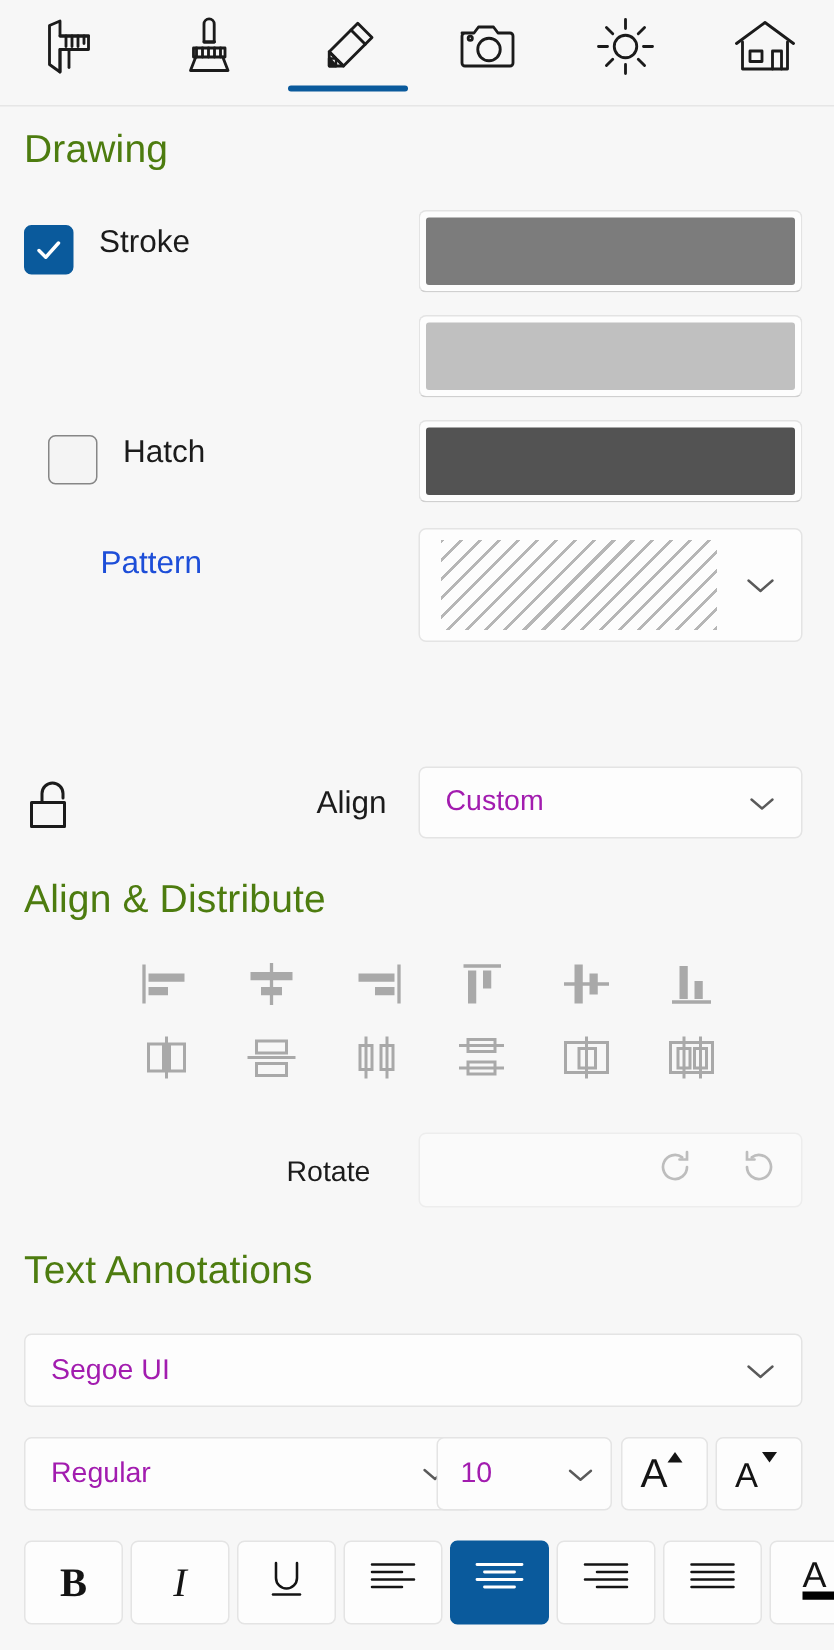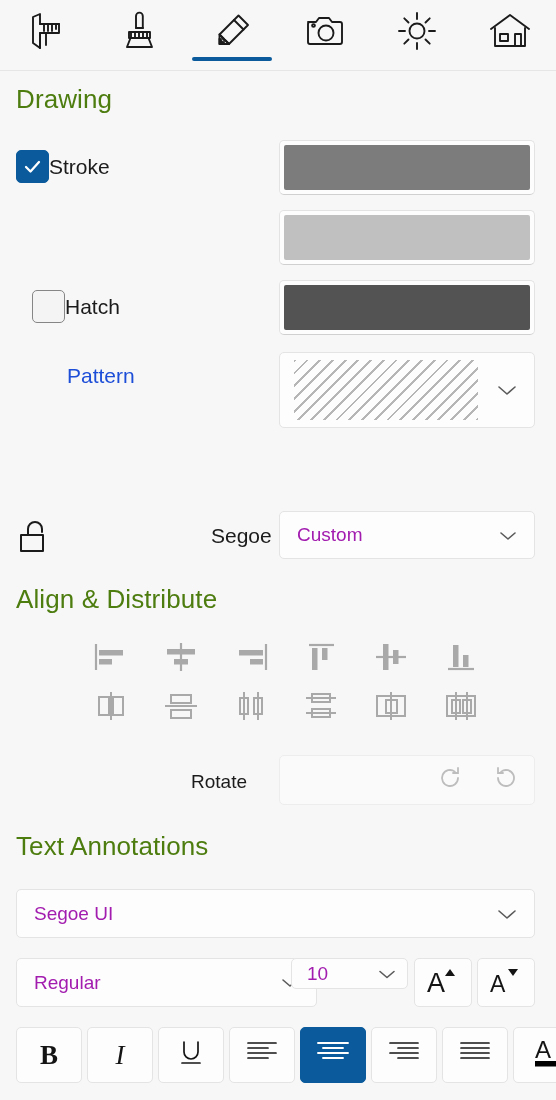--- a/index.html
+++ b/index.html
@@ -48,21 +48,21 @@
   .section-title {
     font-size: 26px;
     font-weight: 400;
     color: #4d7c0f;
     letter-spacing: .1px;
   }
 
   
   #drawing-title { position: absolute; left: 16px; top: 84px; }
 
-  .chk-row { position: absolute; left: 16px; display: flex; align-items: center; }
+  .chk-row { position: absolute; left: 16px; display: flex; align-items: flex-start; gap: 17px; }
   .chk {
     width: 33px; height: 33px;
     border-radius: 5px;
     border: 1.5px solid #868686;
     background: #f4f4f4;
     display: flex; align-items: center; justify-content: center;
     cursor: pointer;
     flex: 0 0 auto;
   }
   .chk.checked { background: #0a5a9c; border-color: #0a5a9c; }
@@ -135,21 +135,21 @@
     border: 1px solid #ededed;
     border-radius: 5px;
     display: flex; align-items: center; justify-content: flex-end;
   }
   .rot-btn { width: 56px; height: 100%; display: flex; align-items: center; justify-content: center; cursor: pointer; }
 
   
   #text-title { position: absolute; left: 16px; top: 831px; }
   #font-combo { left: 16px; top: 889px; width: 519px; height: 49px; }
   #style-combo { left: 16px; top: 958px; width: 301px; height: 49px; }
-  #size-combo  { left: 291px; top: 958px; width: 117px; height: 31px; }
+  #size-combo  { left: 291px; top: 958px; width: 117px; height: 49px; }
   #size-combo .combo-text { padding-left: 15px; }
   #size-combo .combo-chev { padding-right: 11px; }
 
   .sq-btn {
     position: absolute;
     background: #fdfdfd;
     border: 1px solid #e4e4e4;
     border-radius: 5px;
     display: flex; align-items: center; justify-content: center;
     cursor: pointer;
@@ -293,21 +293,21 @@
   </div>
 
 
   <span id="lock-icon">
     <svg width="42" height="38" viewBox="0 0 42 38" fill="none" stroke="#1b1b1b" stroke-width="2" stroke-linejoin="round" stroke-linecap="round">
       <rect x="3" y="17" width="22" height="16"></rect>
       <path d="M10 17 V11 a7 7 0 0 1 14 0 v3"></path>
     </svg>
   </span>
 
-  <div id="type-label">Segoe</div>
+  <div id="type-label">Align</div>
 
   <div class="combo" id="type-combo">
     <span class="combo-text">Custom</span>
     <span class="combo-chev">
       <svg width="20" height="13" viewBox="0 0 20 13" fill="none" stroke="#5a5a5a" stroke-width="1.6" stroke-linecap="round" stroke-linejoin="round">
         <path d="M3 4 L10 10 L17 4"></path>
       </svg>
     </span>
   </div>
 

